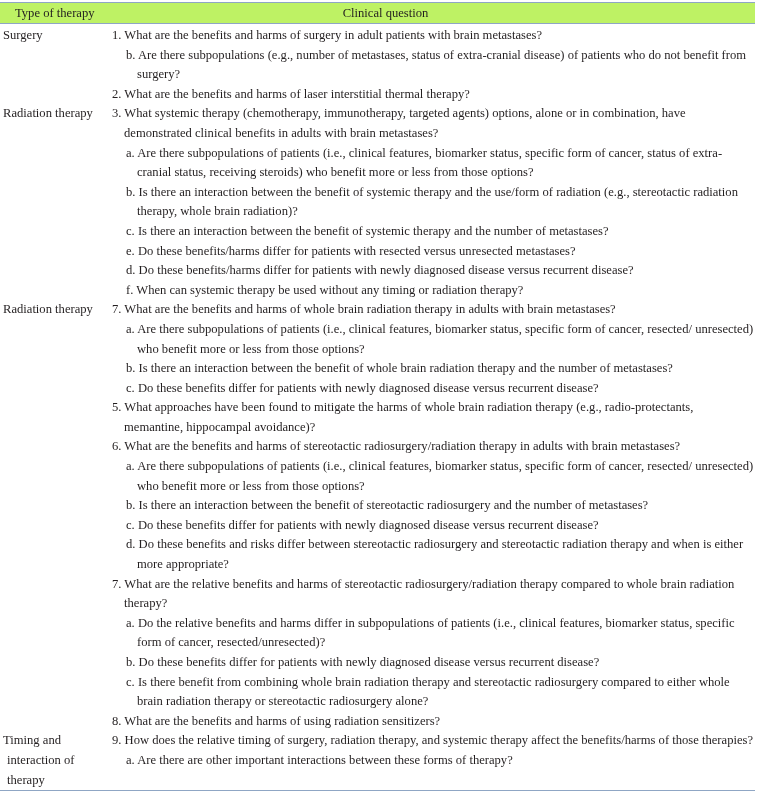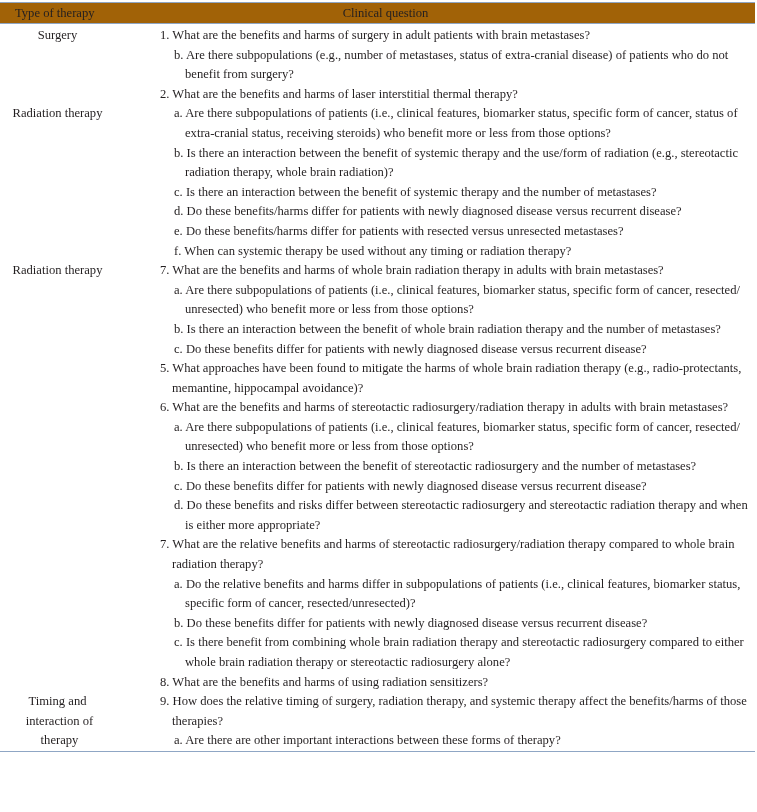--- a/index.html
+++ b/index.html
@@ -1,28 +1,28 @@
 <!DOCTYPE html>
 <html><head>
 <meta charset="utf-8">
 <style>
   html, body { margin: 0; padding: 0; background: #ffffff; }
   body { width: 757px; height: 812px; overflow: hidden; position: relative;
          font-family: "Liberation Serif", "DejaVu Serif", serif; color: #231f20; font-size: 12.6px; }
   .table { position: absolute; left: 0; top: 2px; width: 755px; }
-  .header { height: 20px; background: #a16207; border-top: 1px solid #8fa6c4; border-bottom: 1px solid #8fa6c4;
+  .header { height: 20px; background: #bef264; border-top: 1px solid #8fa6c4; border-bottom: 1px solid #8fa6c4;
             position: relative; }
   .header .h1 { position: absolute; left: 15px; top: 2px; line-height: 16px; }
   .header .h2 { position: absolute; left: 0; width: 100%; text-align: center; top: 2px; line-height: 16px; padding-left: 8px; }
   .header .h2 span { position: relative; left: 0; }
   .body { position: relative; padding-top: 2px; border-bottom: 1px solid #8fa6c4; padding-bottom: 0; }
   .group { display: flex; }
-  .type { width: 112px; flex: 0 0 112px; padding-left: 3px; line-height: 19.6px; box-sizing: border-box; text-align: center; }
+  .type { width: 112px; flex: 0 0 112px; padding-left: 3px; line-height: 19.6px; box-sizing: border-box; }
   .type .l2 { padding-left: 4px; }
-  .questions { flex: 1; margin-left: 48px; }
+  .questions { flex: 1; }
   .q { line-height: 19.6px; }
   .q.main { padding-left: 12px; text-indent: -12px; }
   .q.sub { padding-left: 25px; text-indent: -11px; }
 </style>
 </head>
 <body>
 
 <div class="table">
   <div class="header">
     <div class="h1">Type of therapy</div>
@@ -37,25 +37,26 @@
           <div class="q main">1. What are the benefits and harms of surgery in adult patients with brain metastases?</div>
           <div class="q sub">b. Are there subpopulations (e.g., number of metastases, status of extra-cranial disease) of patients who do not benefit from surgery?</div>
           <div class="q main">2. What are the benefits and harms of laser interstitial thermal therapy?</div>
         </div>
       </div>
       <div class="group">
         <div class="type">
           <div>Radiation therapy</div>
         </div>
         <div class="questions">
+          <div class="q main">3. What systemic therapy (chemotherapy, immunotherapy, targeted agents) options, alone or in combination, have demonstrated clinical benefits in adults with brain metastases?</div>
           <div class="q sub">a. Are there subpopulations of patients (i.e., clinical features, biomarker status, specific form of cancer, status of extra-cranial status, receiving steroids) who benefit more or less from those options?</div>
           <div class="q sub">b. Is there an interaction between the benefit of systemic therapy and the use/form of radiation (e.g., stereotactic radiation therapy, whole brain radiation)?</div>
           <div class="q sub">c. Is there an interaction between the benefit of systemic therapy and the number of metastases?</div>
+          <div class="q sub">e. Do these benefits/harms differ for patients with resected versus unresected metastases?</div>
           <div class="q sub">d. Do these benefits/harms differ for patients with newly diagnosed disease versus recurrent disease?</div>
-          <div class="q sub">e. Do these benefits/harms differ for patients with resected versus unresected metastases?</div>
           <div class="q sub">f. When can systemic therapy be used without any timing or radiation therapy?</div>
         </div>
       </div>
       <div class="group">
         <div class="type">
           <div>Radiation therapy</div>
         </div>
         <div class="questions">
           <div class="q main">7. What are the benefits and harms of whole brain radiation therapy in adults with brain metastases?</div>
           <div class="q sub">a. Are there subpopulations of patients (i.e., clinical features, biomarker status, specific form of cancer, resected/ unresected) who benefit more or less from those options?</div>

